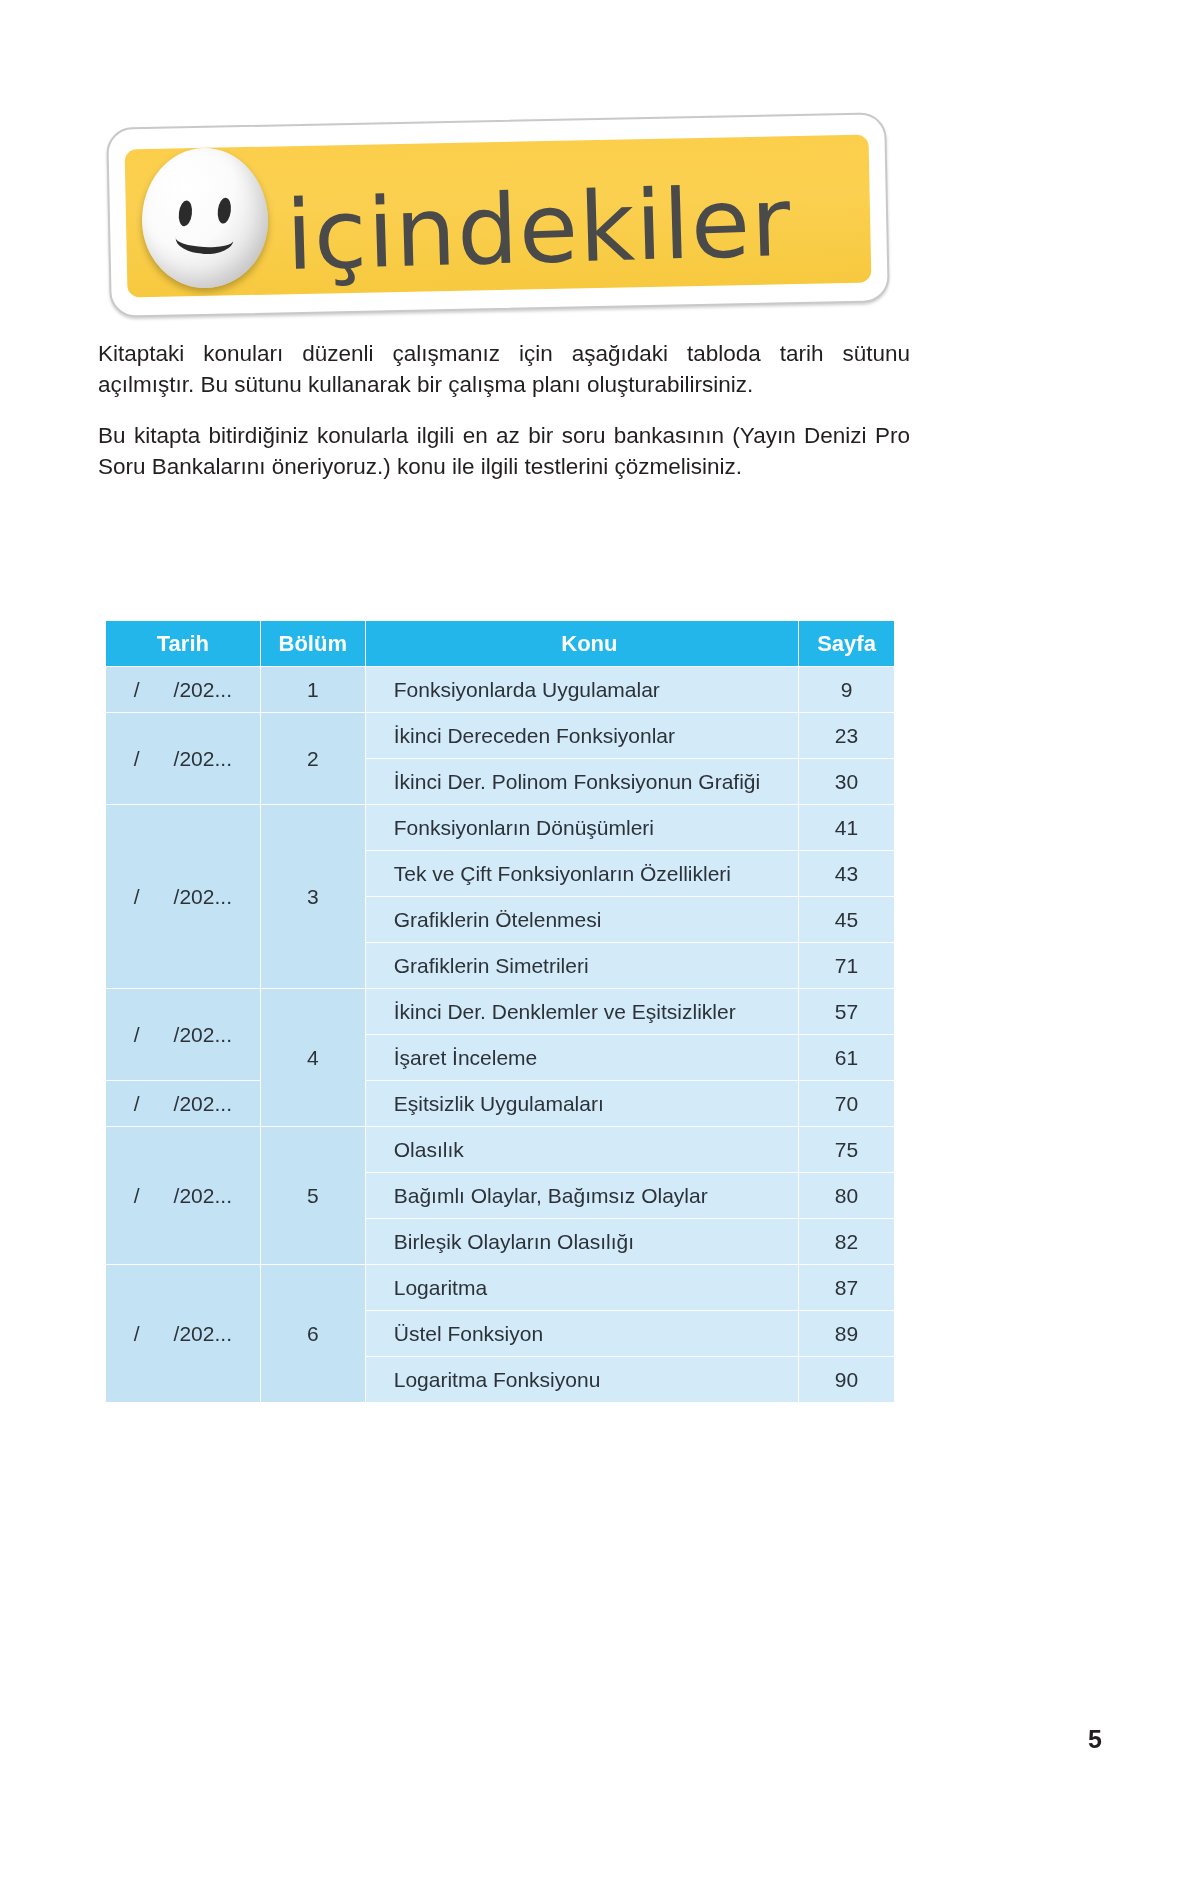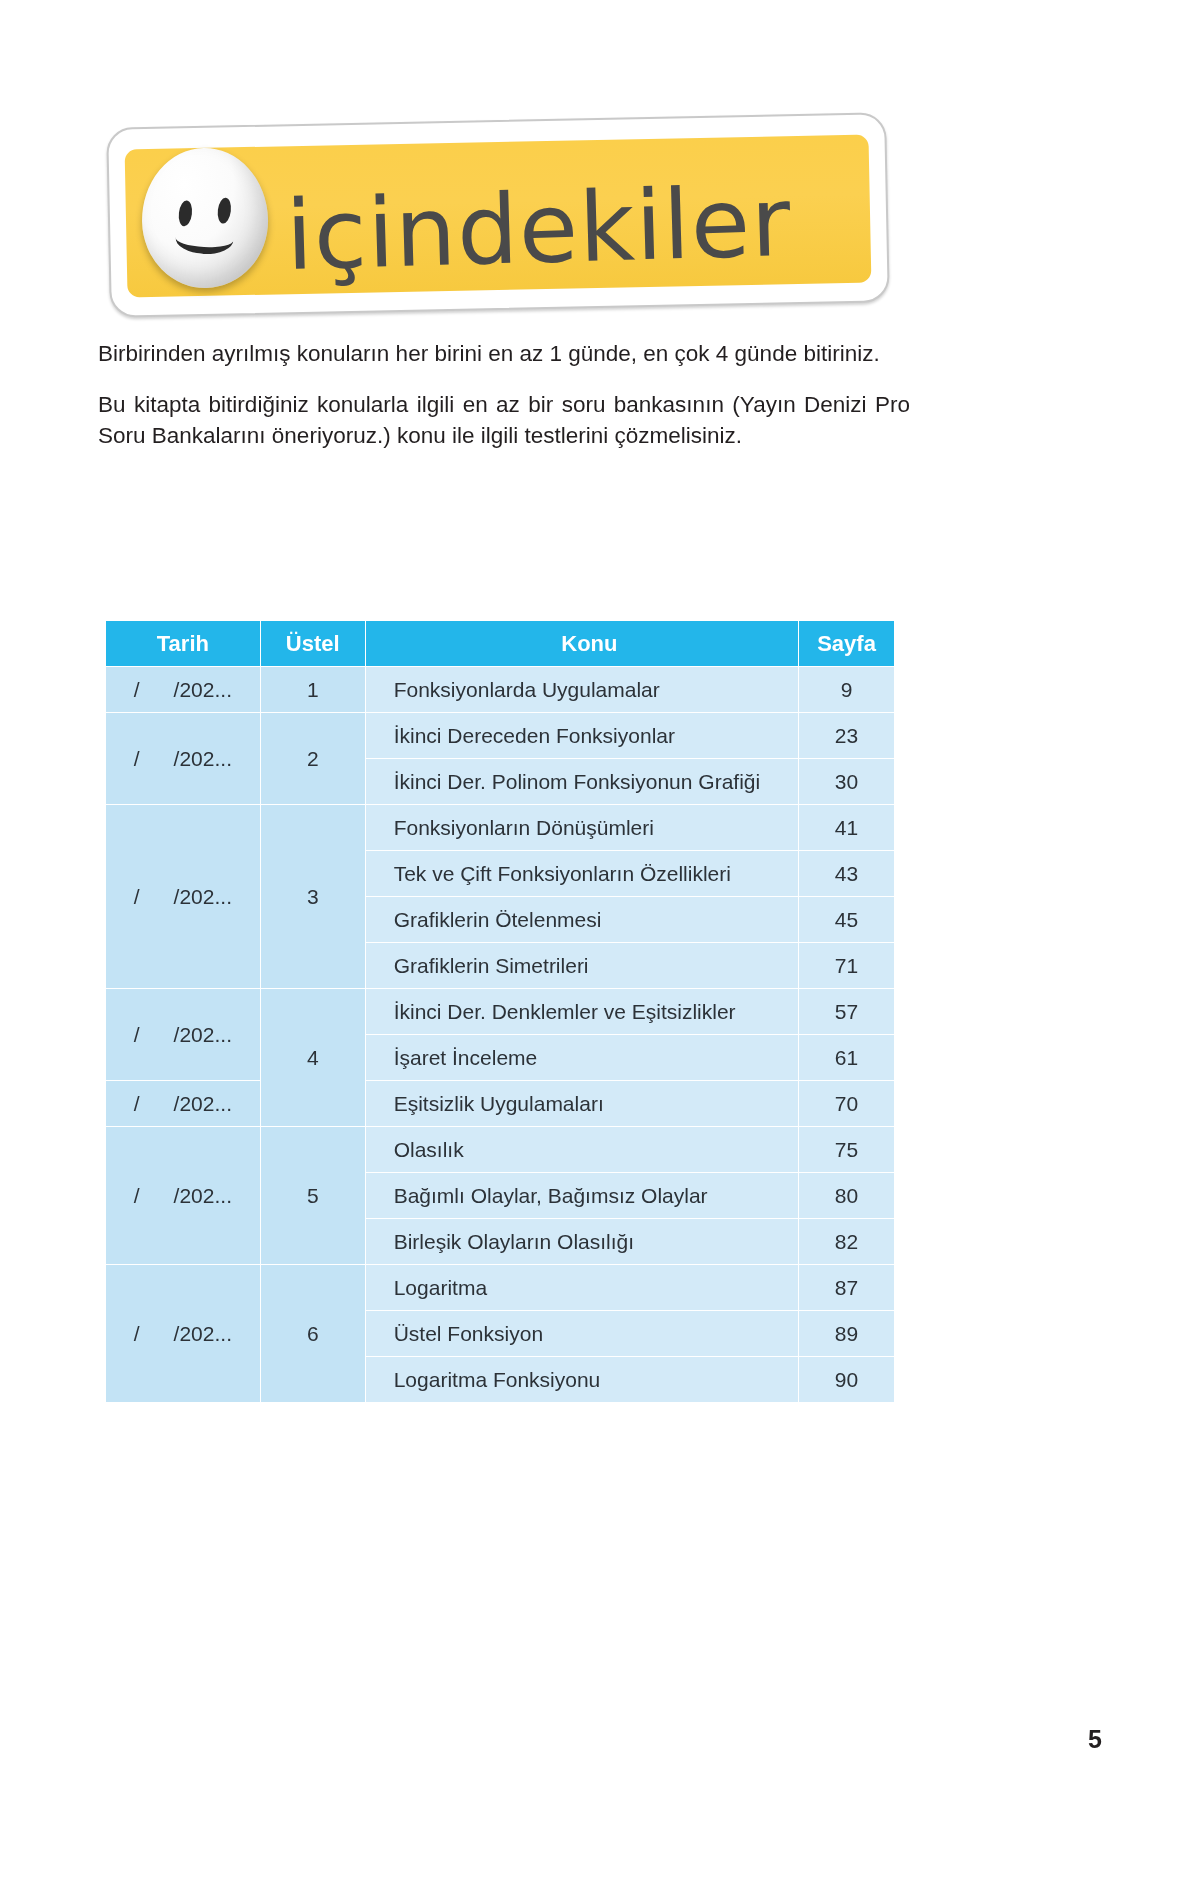--- a/index.html
+++ b/index.html
@@ -195,29 +195,29 @@
     <div class="banner-yellow"></div>
     <div class="smiley">
       <span class="eye left"></span>
       <span class="eye right"></span>
       <span class="mouth"></span>
     </div>
     <div class="banner-title">içindekiler</div>
   </div>
 
   <div class="intro">
-    <p>Birbirinden ayrılmış konuların her birini en az 1 günde, en çok 4 günde bitiriniz.</p>
+    <p>Kitaptaki konuları düzenli çalışmanız için aşağıdaki tabloda tarih sütunu açılmıştır. Bu sütunu kullanarak bir çalışma planı oluşturabilirsiniz.</p>
     <p class="last">Bu kitapta bitirdiğiniz konularla ilgili en az bir soru bankasının (Yayın Denizi Pro Soru Bankalarını öneriyoruz.) konu ile ilgili testlerini çözmelisiniz.</p>
   </div>
 
   <table class="toc-table">
     <thead>
       <tr>
         <th class="th-tarih">Tarih</th>
-        <th class="th-bolum">Üstel</th>
+        <th class="th-bolum">Bölüm</th>
         <th class="th-konu">Konu</th>
         <th class="th-sayfa">Sayfa</th>
       </tr>
     </thead>
     <tbody id="toc-body">
         <tr>
           <td class="c-date" rowspan="1">/<span class="slash-gap"></span>/202...</td>
           <td class="c-chapter" rowspan="1">1</td>
           <td class="c-topic">Fonksiyonlarda Uygulamalar</td>
           <td class="c-page">9</td>

